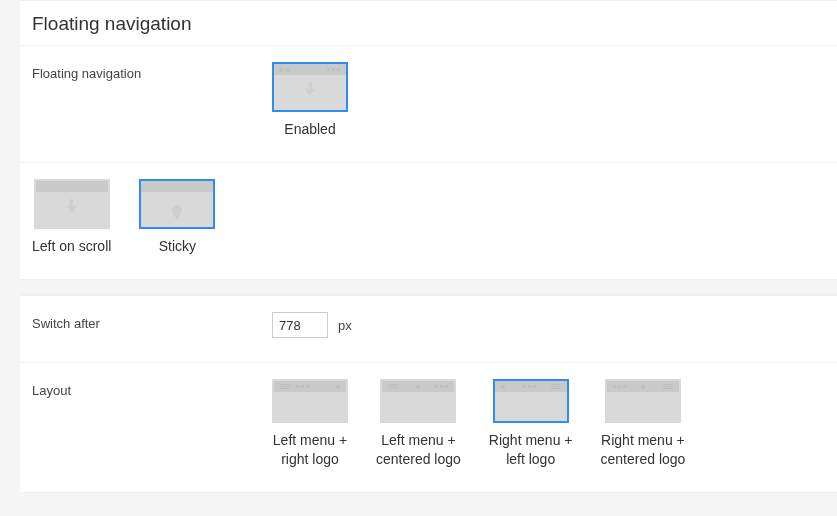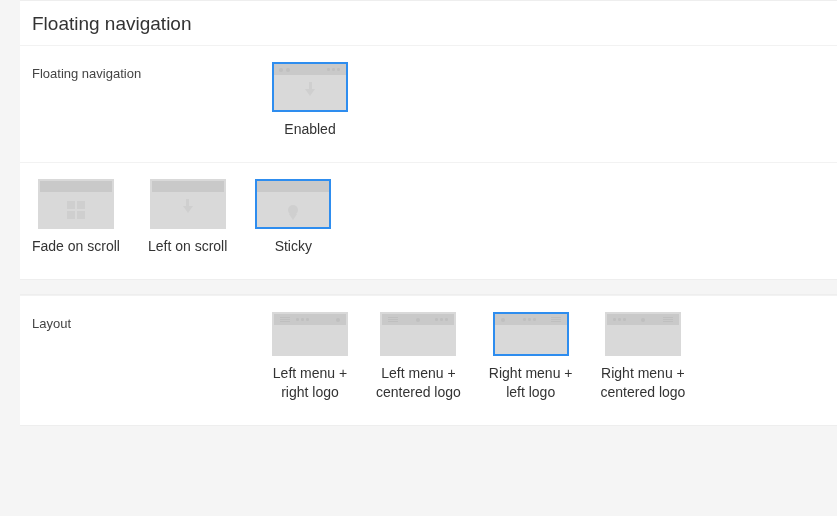--- a/index.html
+++ b/index.html
@@ -152,34 +152,20 @@
         <div class="opt-label">Enabled</div>
       </div>
 
 
     </div>
   </div>
 
   <div class="row">
     <div class="row-content">
 
-      <div class="opt">
-        <div class="thumb">
-          <div class="bar"></div>
-          <div class="body">
-              <div class="grid4">
-                <i></i>
-                <i></i>
-                <i></i>
-                <i></i>
-              </div>
-            </div>
-        </div>
-        <div class="opt-label">Fade on scroll</div>
-      </div>
 
       <div class="opt">
         <div class="thumb">
           <div class="bar"></div>
           <div class="body">
               <div class="arrow-down"></div>
             </div>
         </div>
         <div class="opt-label">Left on scroll</div>
       </div>
@@ -193,20 +179,27 @@
         </div>
         <div class="opt-label">Sticky</div>
       </div>
 
     </div>
   </div>
 </div>
 
 <div class="section">
 
+  <div class="row">
+    <div class="row-label">Switch after</div>
+    <div class="row-content units">
+      <input type="text" class="px-input" value="778" style="">
+      <span class="unit">px</span>
+    </div>
+  </div>
 
   <div class="row">
     <div class="row-label">Layout</div>
     <div class="row-content tight">
 
       <div class="opt">
         <div class="thumb" style="height:40px;">
           <div class="bar">
             <span class="burger" style="left:6px;">
                 <span></span>

